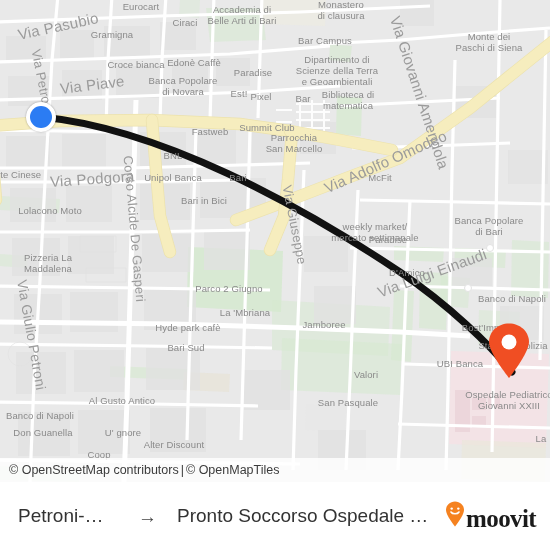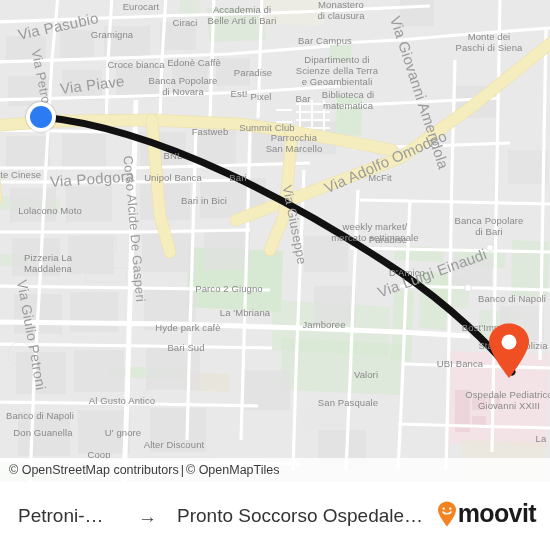--- a/index.html
+++ b/index.html
@@ -135,22 +135,23 @@
   #route-arrow {
     flex: 0 0 auto;
     margin: 0 9px;
     font-size: 19px;
     color: #444;
     line-height: 1;
   }
   #moovit-logo {
     flex: 0 0 auto;
     display: flex;
-    align-items: flex-start;
+    align-items: flex-end;
     margin-left: 10px;
+    font-family: Liberation Serif, serif;
   }
   #moovit-wordmark {
     font-size: 25px;
     font-weight: bold;
     color: #1b1b1b;
     letter-spacing: -0.6px;
     line-height: 1;
     margin-left: 1px;
   }
 </style>

